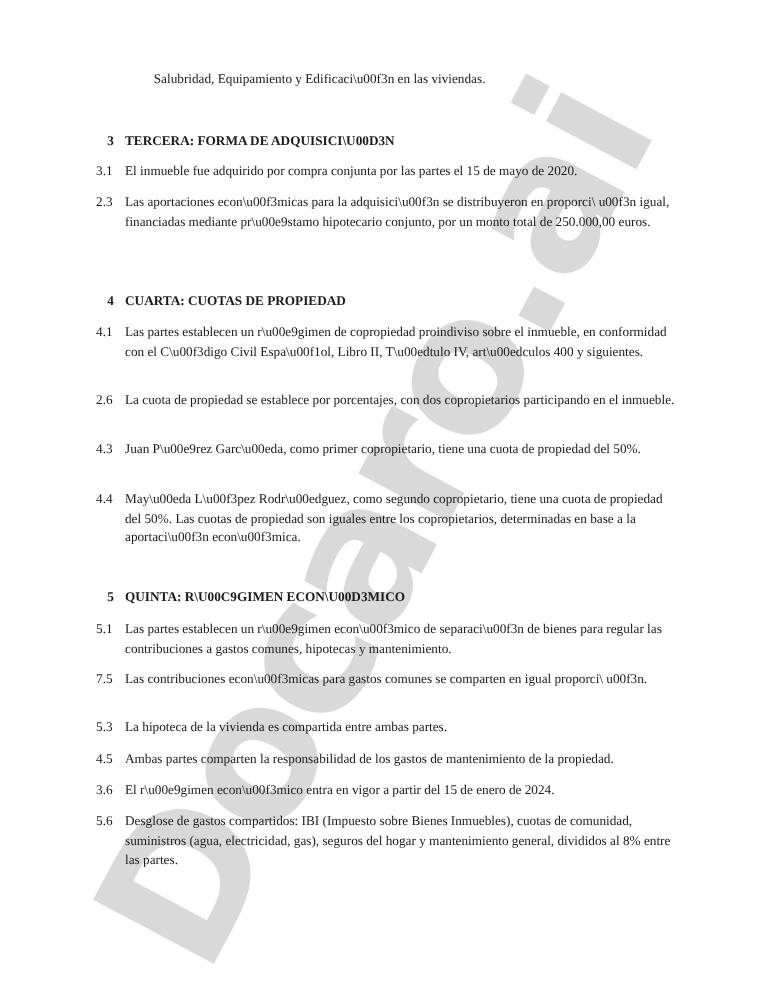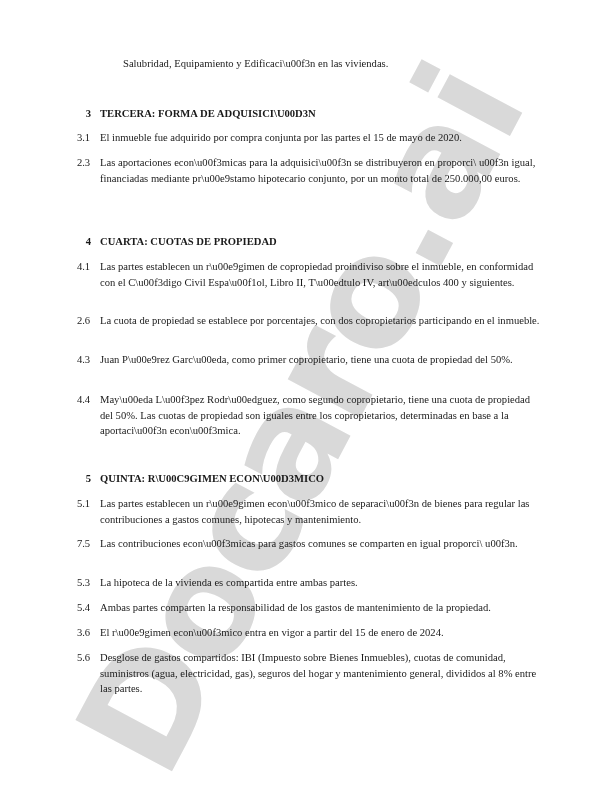--- a/index.html
+++ b/index.html
@@ -162,21 +162,21 @@
       <span class="num">7.5</span>
       <span class="text">Las contribuciones econ\u00f3micas para gastos comunes se comparten en igual proporci\ u00f3n.</span>
     </div>
 
     <div class="clause" style="top:575px;">
       <span class="num">5.3</span>
       <span class="text">La hipoteca de la vivienda es compartida entre ambas partes.</span>
     </div>
 
     <div class="clause" style="top:600px;">
-      <span class="num">5.4</span>
+      <span class="num">4.5</span>
       <span class="text">Ambas partes comparten la responsabilidad de los gastos de mantenimiento de la propiedad.</span>
     </div>
 
     <div class="clause" style="top:625px;">
       <span class="num">3.6</span>
       <span class="text">El r\u00e9gimen econ\u00f3mico entra en vigor a partir del 15 de enero de 2024.</span>
     </div>
 
     <div class="clause" style="top:650px;">
       <span class="num">5.6</span>

